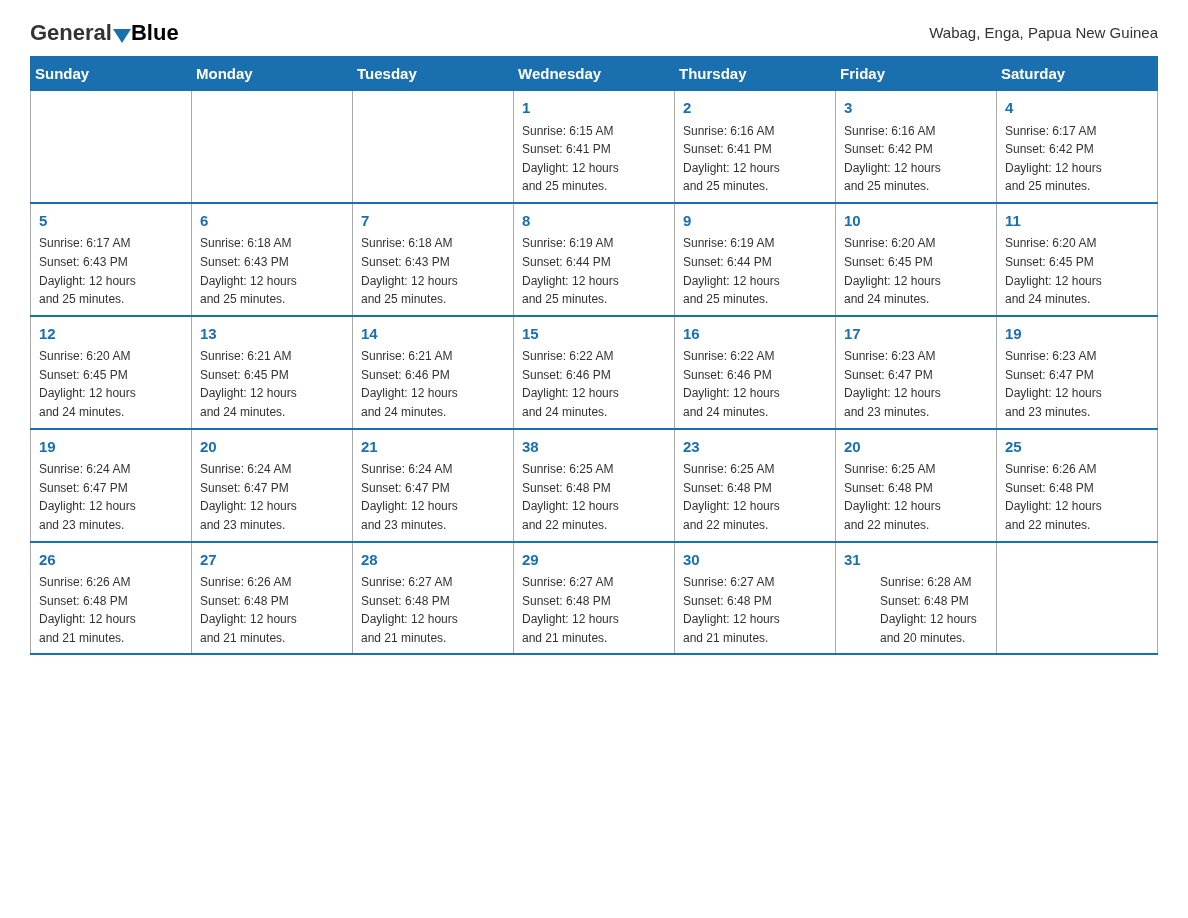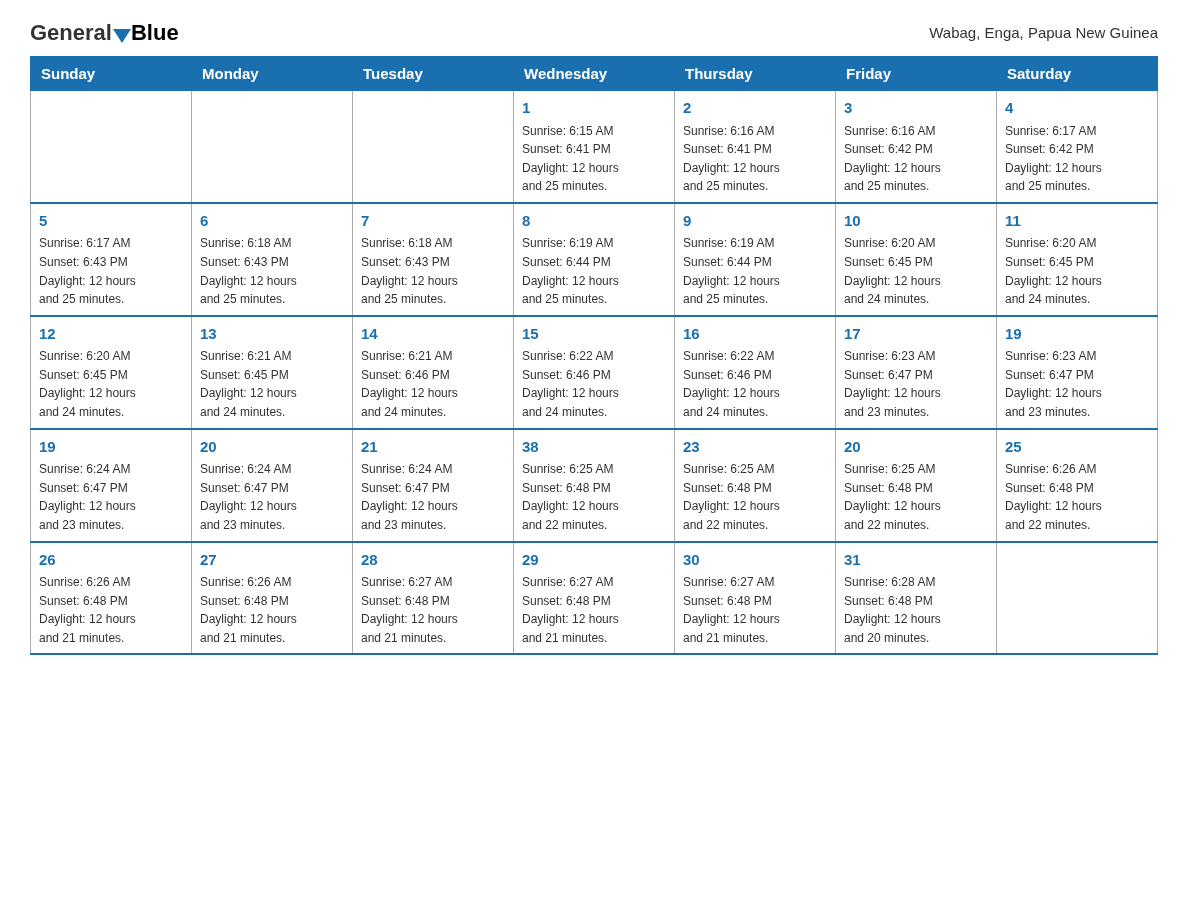--- a/index.html
+++ b/index.html
@@ -45,21 +45,21 @@
       border-collapse: collapse;
       margin-top: 10px;
     }
     .calendar thead tr {
       background-color: #1a6faf;
     }
     .calendar thead th {
       color: #ffffff;
       font-size: 15px;
       font-weight: bold;
-      padding: 8px 10px;
+      padding: 8px 4px;
       text-align: left;
       border: 1px solid #1a6faf;
     }
     .calendar tbody td {
       vertical-align: top;
       border: 1px solid #aaa;
       padding: 6px 8px;
       width: 14.28%;
       min-height: 110px;
       font-size: 12.5px;
@@ -352,21 +352,21 @@
         </td>
         <td>
           <span class="day-num">30</span>
           <div class="day-info" style="white-space: pre-line;">Sunrise: 6:27 AM
 Sunset: 6:48 PM
 Daylight: 12 hours
 and 21 minutes.</div>
         </td>
         <td>
           <span class="day-num">31</span>
-          <div class="day-info" style="white-space: pre-line;">Sunrise: 6:28 AM
+          <div class="day-info" style="white-space: pre-line; margin-left: 36px;">Sunrise: 6:28 AM
 Sunset: 6:48 PM
 Daylight: 12 hours
 and 20 minutes.</div>
         </td>
         <td class="empty"></td>
       </tr>
     </tbody>
 </table>
 
 </body></html>

